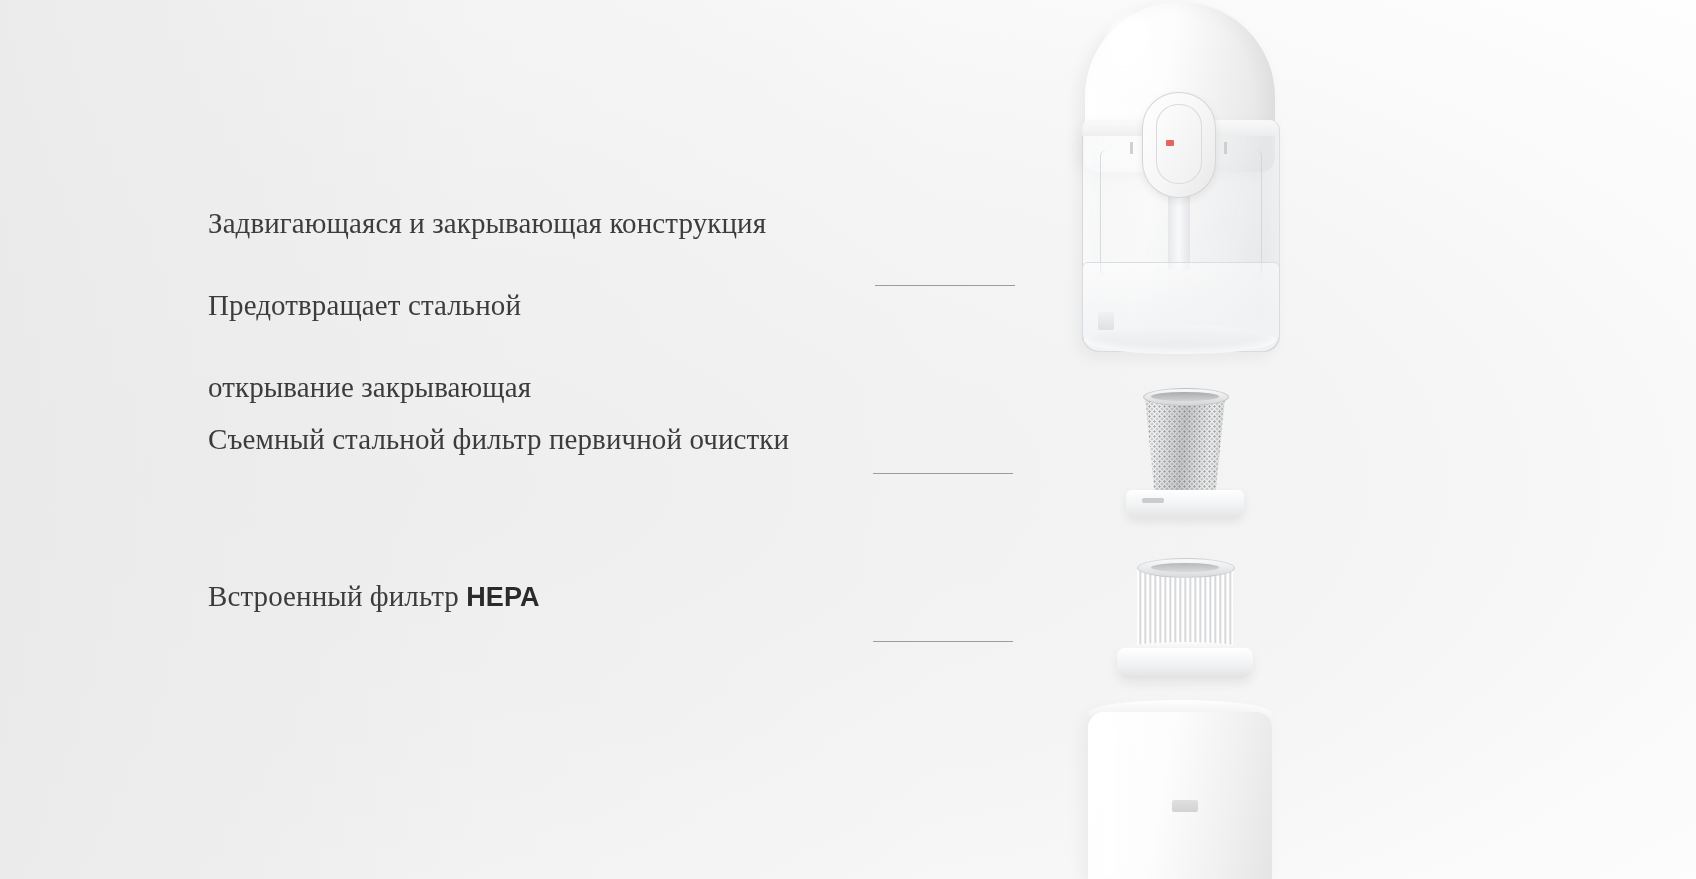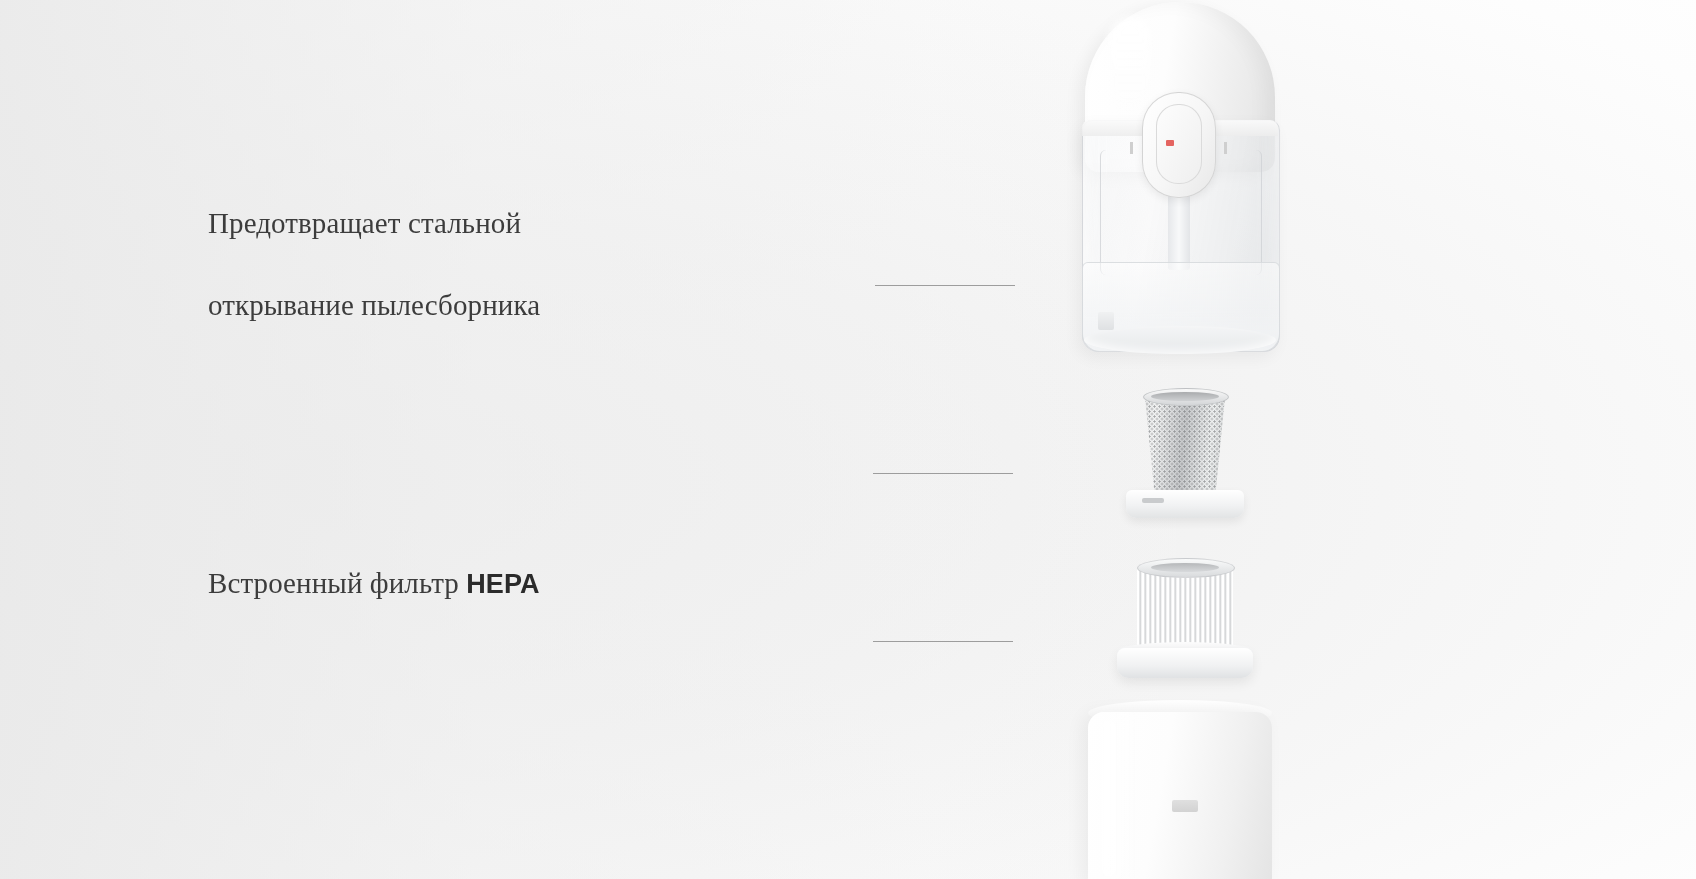--- a/index.html
+++ b/index.html
@@ -32,21 +32,21 @@
   .feature {
     position: absolute;
     color: #3c3c3c;
     font-size: 29px;
     line-height: 41px;
     letter-spacing: 0.1px;
     white-space: pre-line;
   }
   .feature.f1 { left: 208px; top: 162px; }
   .feature.f2 { left: 208px; top: 378px; }
-  .feature.f3 { left: 208px; top: 522px; }
+  .feature.f3 { left: 208px; top: 535px; }
 
   .feature .bold {
     font-family: "Liberation Sans", sans-serif;
     font-weight: bold;
     font-size: 27px;
     color: #2b2b2b;
   }
 
   .leader {
     position: absolute;
@@ -365,25 +365,29 @@
     filter: blur(6px);
   }
 </style>
 </head>
 <body>
 
 <div class="page">
   <div class="bg-wash"></div>
 
   <div class="feature f1">
+    <div>Задвигающаяся и закрывающая конструкция</div>
     <div>Предотвращает стальной</div>
-    <div>открывание пылесборника</div>
+    <div>открывание закрывающая</div>
   </div>
   <div class="leader l1"></div>
 
+  <div class="feature f2">
+    <div>Съемный стальной фильтр первичной очистки</div>
+  </div>
   <div class="leader l2"></div>
 
   <div class="feature f3">
     <span>Встроенный фильтр </span><span class="bold">HEPA</span>
   </div>
   <div class="leader l3"></div>
 
   <div class="product">
 
     <div class="dome"></div>

